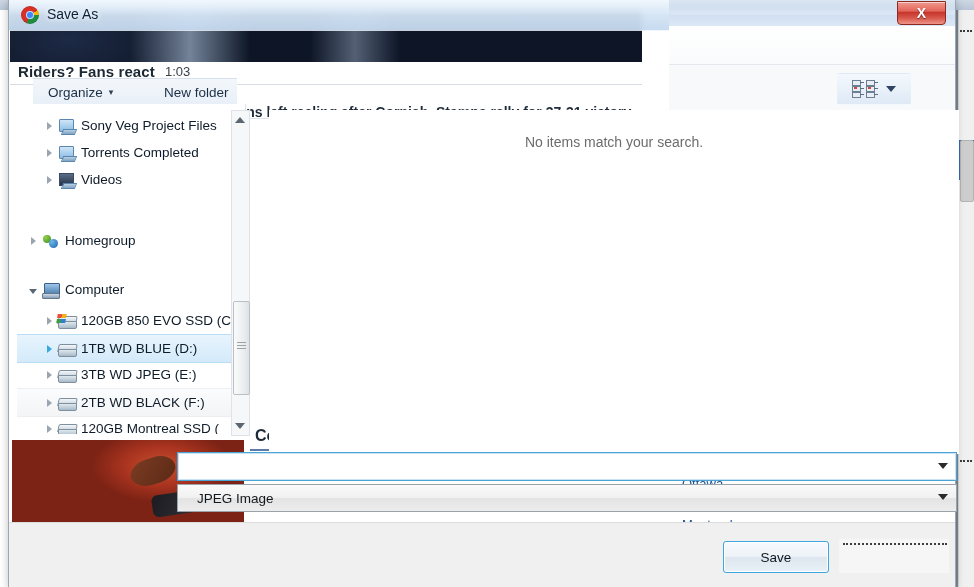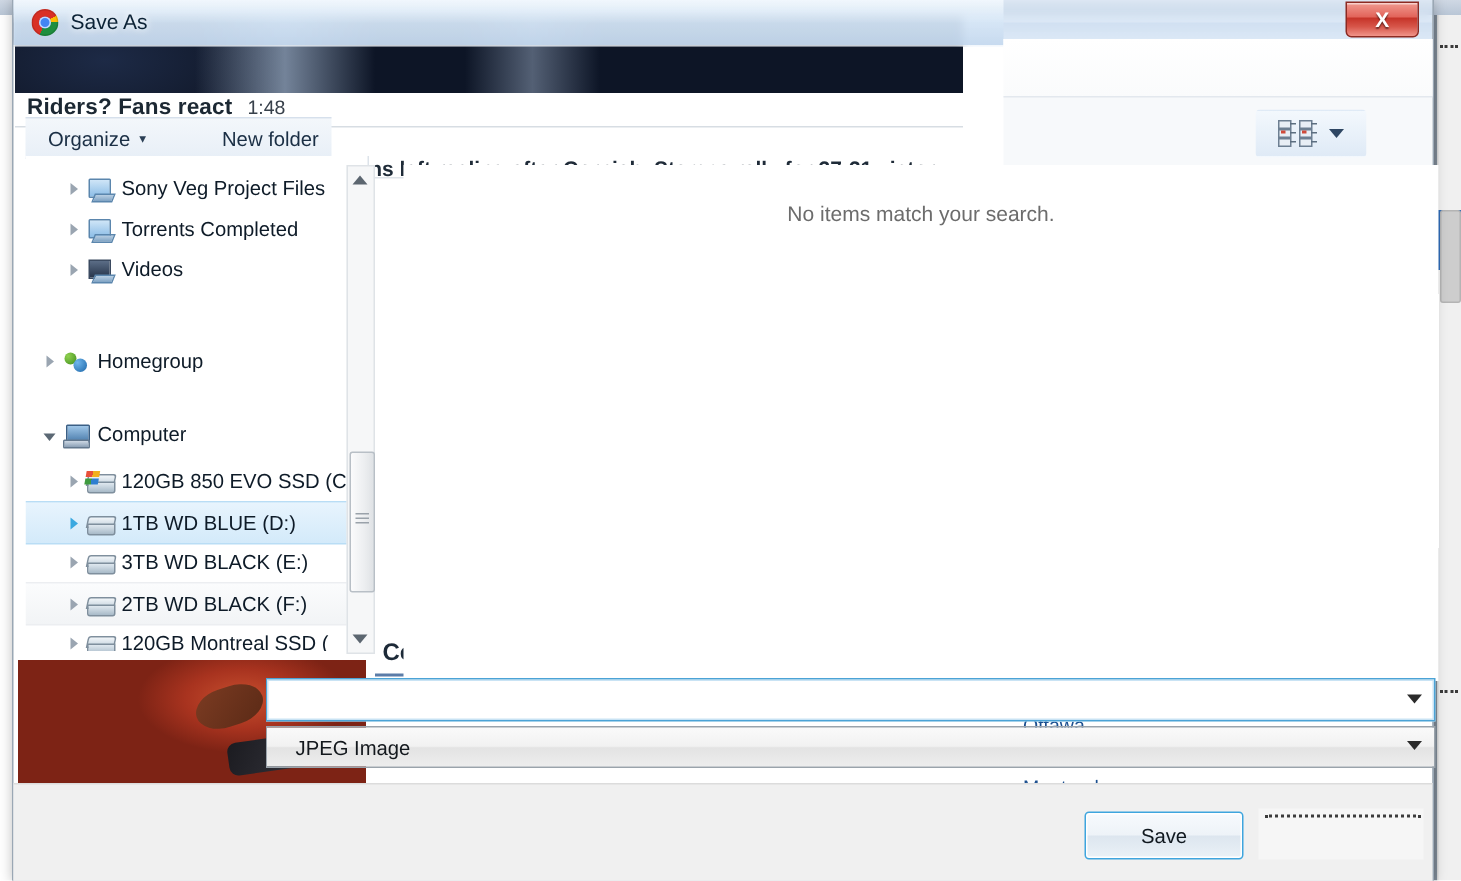--- a/index.html
+++ b/index.html
@@ -129,21 +129,21 @@
     box-shadow: inset 0 1px 0 rgba(255,255,255,0.55);
     cursor: pointer;
   }
   .close-btn .x {
     position: absolute; inset: 0; display: flex; align-items: center; justify-content: center;
     color: #ffffff; font-size: 14px; font-weight: bold; text-shadow: 0 1px 1px rgba(0,0,0,0.5);
   }
 
   
   .toolbar {
-    position: absolute; left: 8px; top: 78px; width: 204px; height: 26px;
+    position: absolute; left: 24px; top: 78px; width: 204px; height: 26px;
     background: linear-gradient(180deg, #f3f7fb, #e8eff7);
     border-top: 1px solid #d6e0ec; border-bottom: 1px solid #cdd9e6;
   }
   .tb-btn {
     position: absolute; top: 3px; height: 20px; font-size: 13.5px; color: #1b2f45;
     display: flex; align-items: center; cursor: pointer; padding: 0 5px; border-radius: 2px;
   }
   .tb-organize { left: 10px; }
   .tb-caret { margin-left: 6px; font-size: 9px; color: #2b3f55; }
   .tb-newfolder { left: 126px; }
@@ -338,21 +338,21 @@
 
   <div class="bg-page">
     <div class="bg-topstrip"></div>
 
     <div class="bg-hero">
       <div class="sheen"></div>
       <div class="sheen2"></div>
     </div>
 
     <div class="bg-headline-1">Riders? Fans react</div>
-    <div class="bg-time-1">1:48</div>
+    <div class="bg-time-1">1:03</div>
     <div class="bg-rule-a"></div>
     <div class="bg-textline">Emotional rollercoaster: Riders' fans left reeling after Cornish, Stamps rally for 37-31 victory</div>
     <div class="bg-rule-b"></div>
 
     <div class="bg-headline-2">Cornish leads Calgary back from 16-0 deficit</div>
     <div class="bg-underline-2"></div>
 
     <div class="bg-link" style="left:682px; top:435px;">Toronto</div>
     <div class="bg-link-rule" style="left:665px; top:456px; width:290px;"></div>
     <div class="bg-link" style="left:682px; top:476px;">Ottawa</div>
@@ -489,21 +489,21 @@
             </span>
             <span class="ticon ic-drive"></span>
             <span class="tlabel">1TB WD BLUE (D:)</span>
           </div>
           <div class="tree-row" style="top: 257px;">
             <span style="flex: 0 0 24px; height: 1px;"></span>
             <span class="tw">
               <span class="tri-collapsed"></span>
             </span>
             <span class="ticon ic-drive"></span>
-            <span class="tlabel">3TB WD BLACK (E:)</span>
+            <span class="tlabel">3TB WD JPEG (E:)</span>
           </div>
           <div class="tree-row hover" style="top: 284px;">
             <span style="flex: 0 0 24px; height: 1px;"></span>
             <span class="tw">
               <span class="tri-collapsed"></span>
             </span>
             <span class="ticon ic-drive"></span>
             <span class="tlabel">2TB WD BLACK (F:)</span>
           </div>
           <div class="tree-row" style="top: 311px;">

